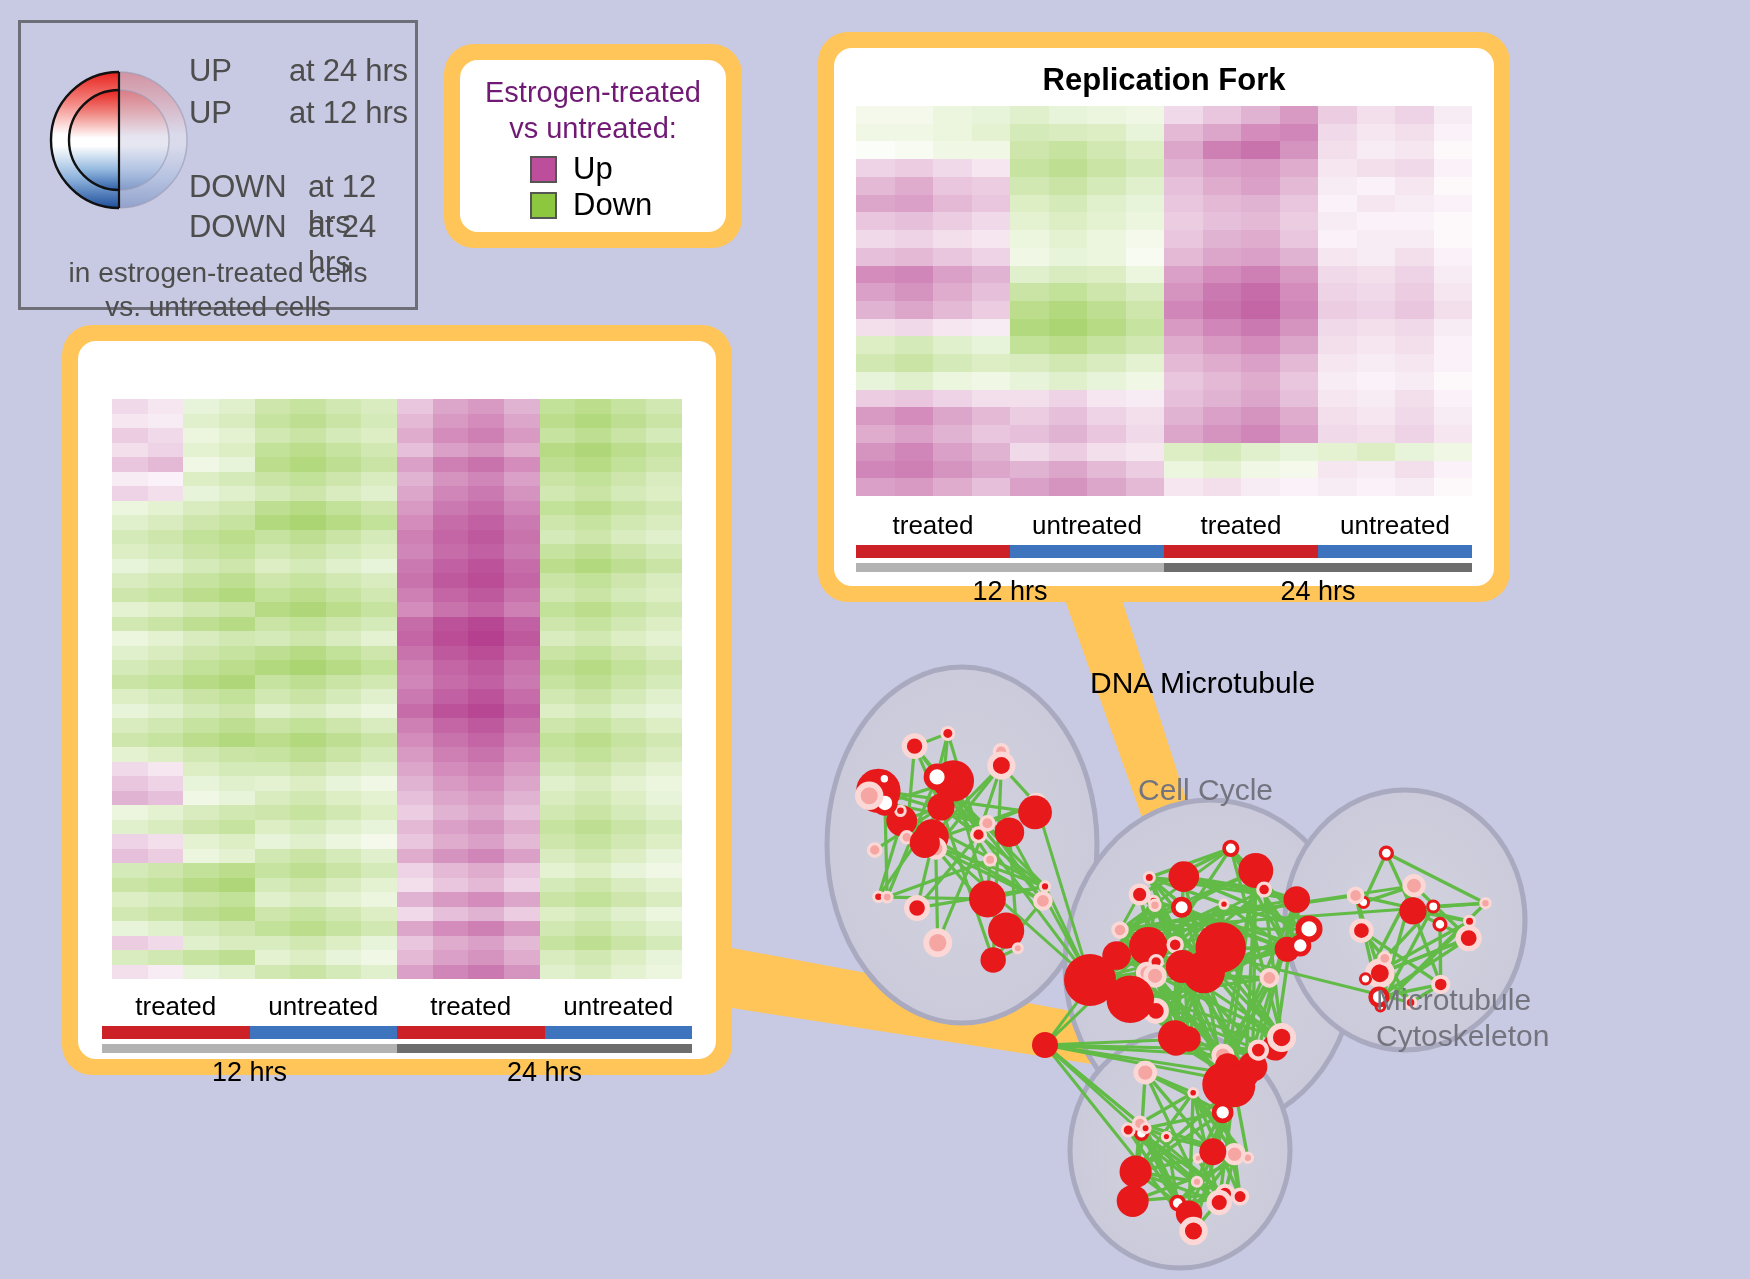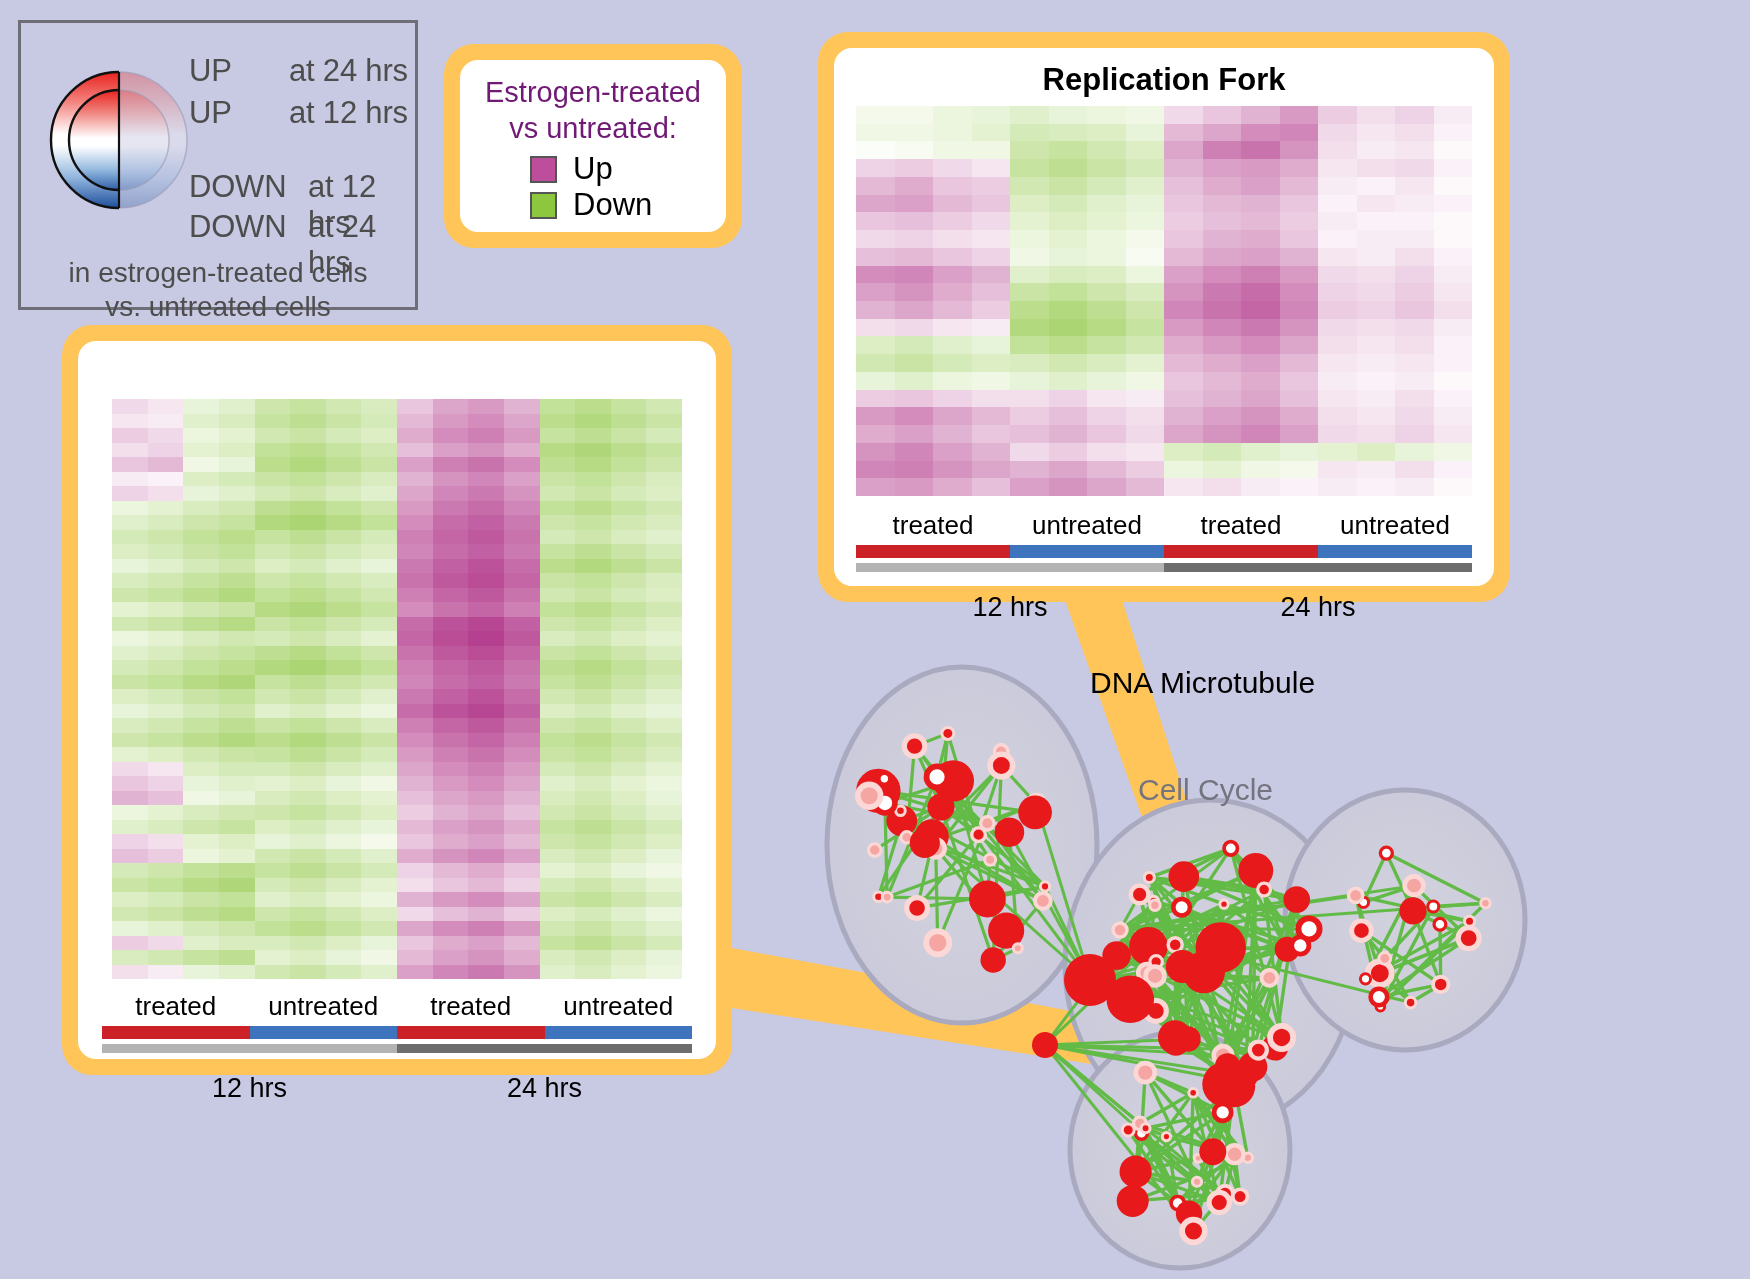--- a/index.html
+++ b/index.html
@@ -44,21 +44,21 @@
   
   .heatmap{display:grid;}
   .hm-cell{width:100%;height:100%;}
 
   
   .axis{position:absolute;left:0;right:0;}
   .axis-labels{display:grid;grid-template-columns:repeat(4,1fr);}
   .axis-labels span{text-align:center;font-size:26px;color:#000;}
   .axis-bar{display:grid;grid-template-columns:repeat(4,1fr);height:13px;margin-top:4px;}
   .axis-time-bar{display:grid;grid-template-columns:repeat(2,1fr);height:9px;margin-top:5px;}
-  .axis-time-labels{display:grid;grid-template-columns:repeat(2,1fr);margin-top:20px;}
+  .axis-time-labels{display:grid;grid-template-columns:repeat(2,1fr);margin-top:4px;}
   .axis-time-labels span{text-align:center;font-size:27px;color:#000;}
 
   
   #network{left:790px;top:620px;width:790px;height:660px;}
   .net-label{position:absolute;font-size:30px;line-height:36px;white-space:pre-line;}
   .net-label.dark{color:#000;}
   .net-label.gray{color:#74747f;}
 
   
   .connector{position:absolute;}
@@ -1641,13 +1641,15 @@
         <circle cx="432.6429403948668" cy="492.4494751710067" r="8.5" fill="#ffffff" stroke="#e8191b" stroke-width="4.6680159328256705"></circle>
         <circle cx="355.5744509085188" cy="508.168258236539" r="4.5" fill="#e8191b" stroke="#fbd8d6" stroke-width="3"></circle>
         <circle cx="300" cy="360" r="26.0" fill="#e8191b"></circle>
         <circle cx="330" cy="310" r="7.0" fill="#f6a6a2" stroke="#fbd8d6" stroke-width="3.5"></circle>
         <circle cx="255" cy="425" r="13.0" fill="#e8191b"></circle>
       </g>
   </svg>
 
   <div class="net-label dark" style="left:300px;top:45px;">DNA Microtubule</div>
   <div class="net-label gray" style="left:348px;top:152px;">Cell Cycle</div>
+  <div class="net-label gray" style="left:586px;top:362px;">Microtubule
+Cytoskeleton</div>
 </div>
 
 </body></html>

